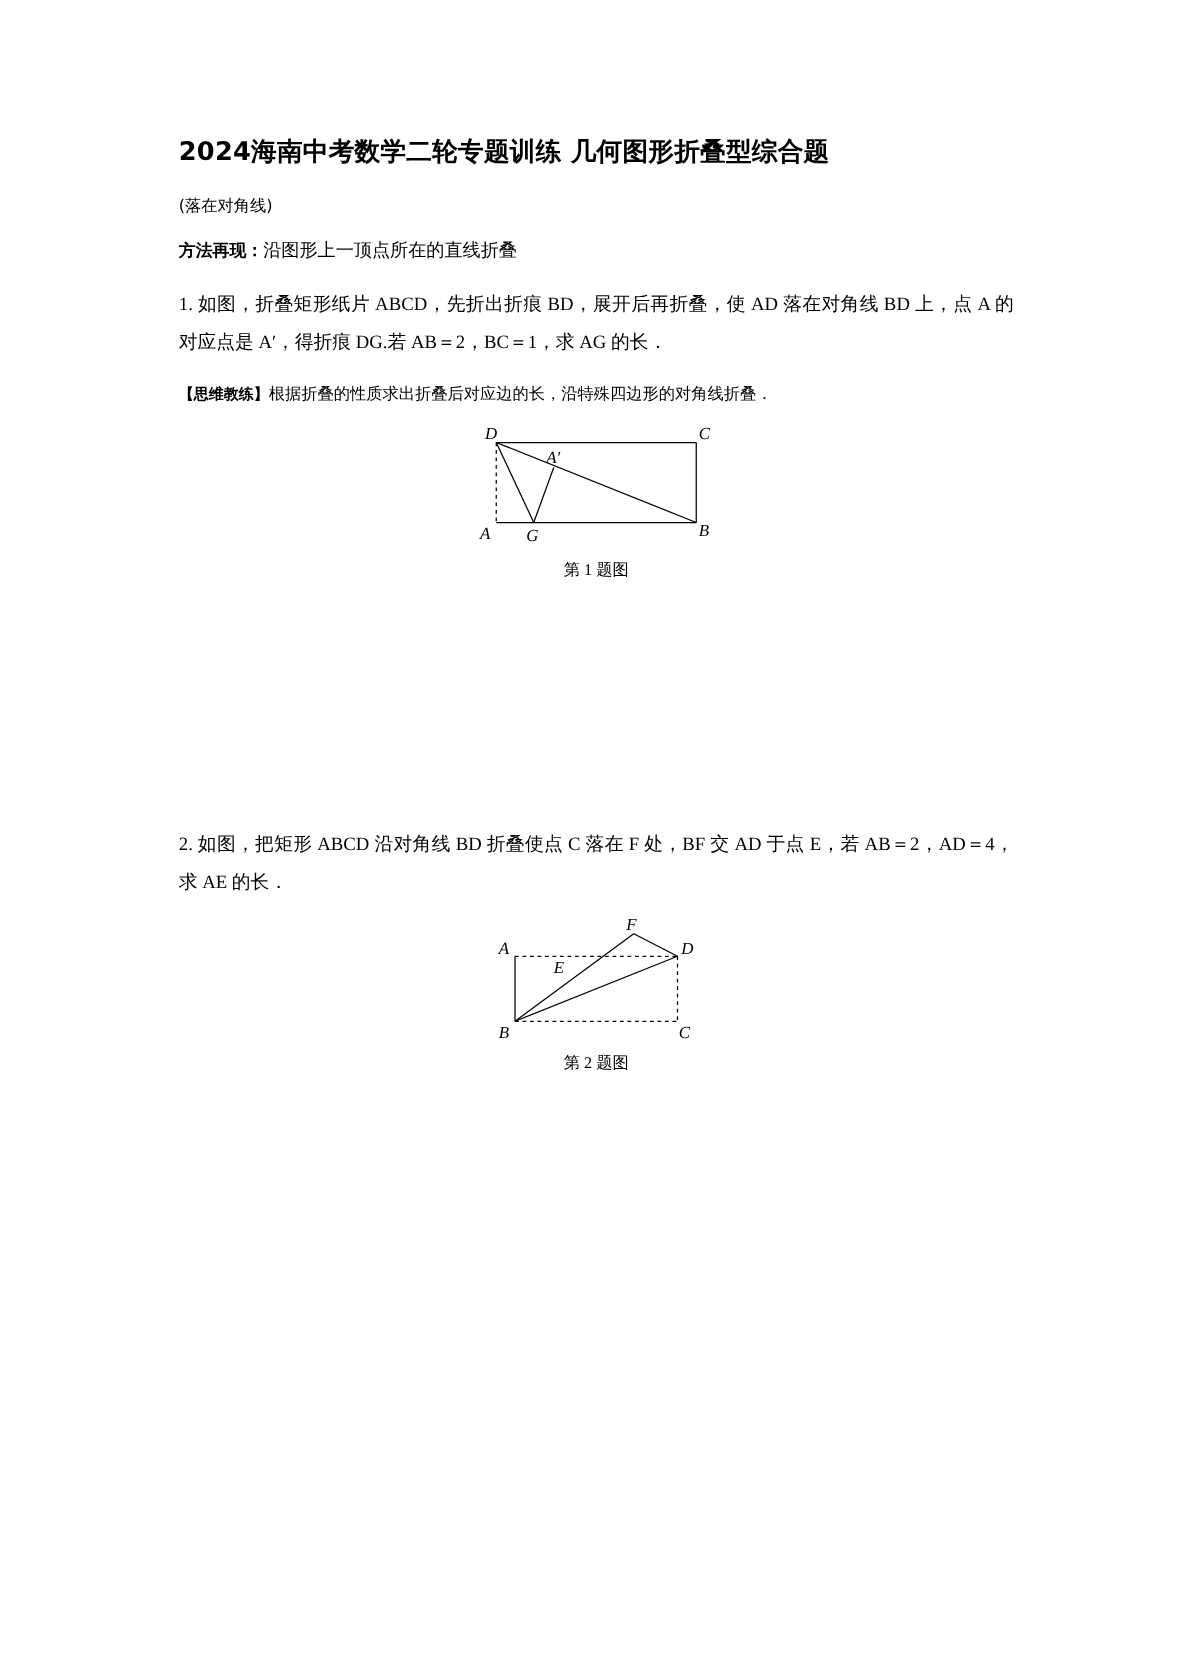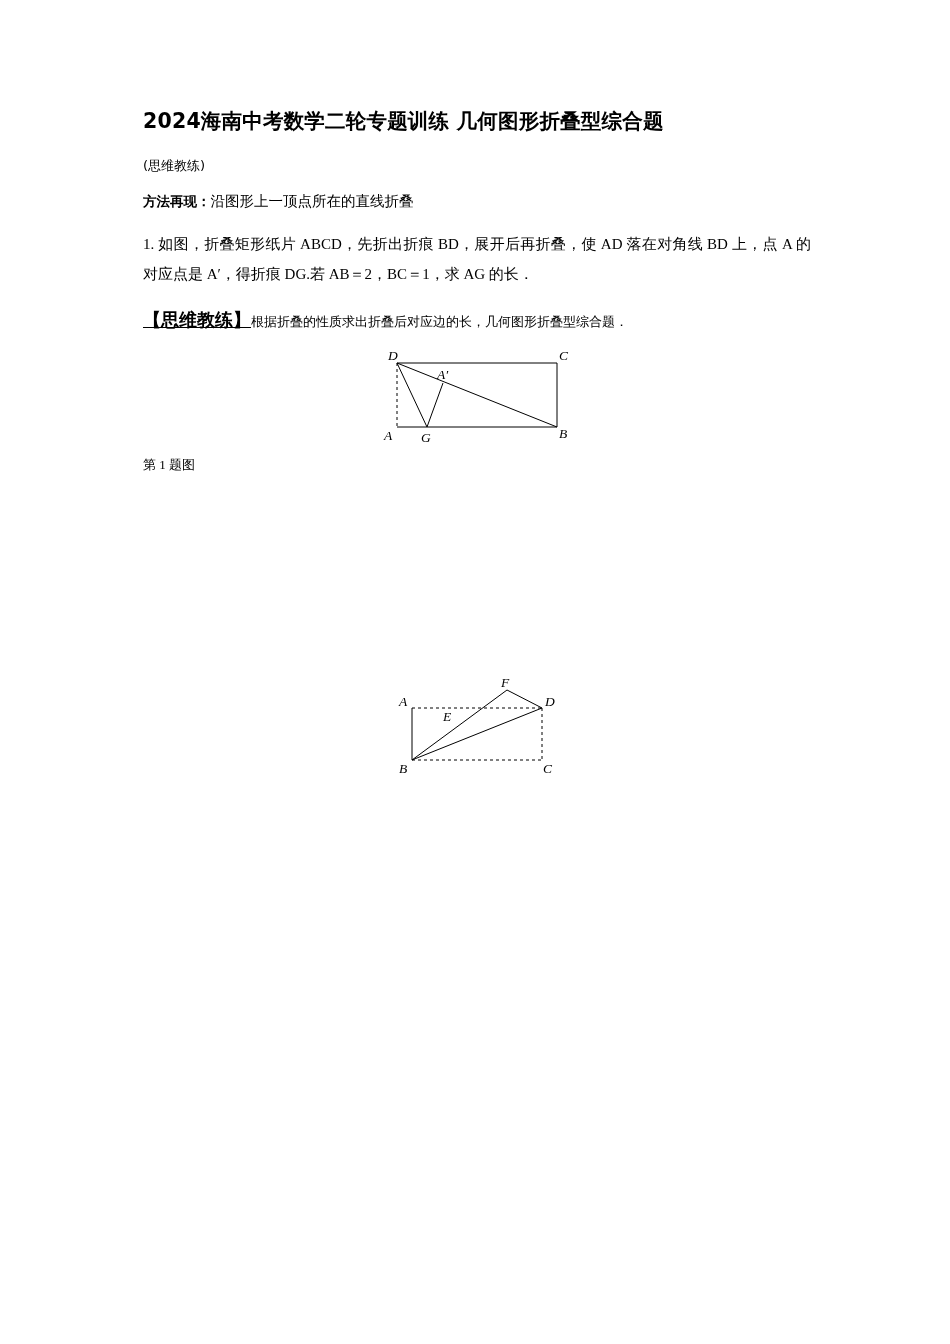--- a/index.html
+++ b/index.html
@@ -60,63 +60,62 @@
     text-align: justify;
   }
   .hint {
     font-size: 13px;
     line-height: 1.9;
     margin: 0 0 6px 0;
   }
   .hint .bold-label {
     font-family: "DejaVu Sans", sans-serif;
     font-weight: bold;
-    font-size: 18px;
-    text-decoration: underline;
+    font-size: 12px;
   }
   .figure-wrap {
     width: 100%;
     text-align: center;
     margin: 8px 0 0 0;
   }
   .fig-caption {
     font-size: 13px;
-    text-align: left;
+    text-align: center;
     margin-top: 6px;
   }
   .spacer-1 { height: 196px; }
   svg { display: block; margin: 0 auto; }
   .lbl {
     font-family: "Liberation Serif", serif;
     font-style: italic;
     font-size: 13.5px;
     fill: #000;
   }
 </style>
 </head>
 <body>
 
 <div class="page">
   <div class="content">
 
     <h1 class="doc-title">2024海南中考数学二轮专题训练 几何图形折叠型综合题</h1>
 
-    <div class="subtitle">(思维教练)</div>
+    <div class="subtitle">(落在对角线)</div>
 
     <div class="method-line">
       <span class="bold-label">方法再现：</span><span>沿图形上一顶点所在的直线折叠</span>
     </div>
 
     <div class="prob">
       <span>1.</span>
       <span>如图，折叠矩形纸片 ABCD，先折出折痕 BD，展开后再折叠，使 AD 落在对角线 BD 上，点 A 的对应点是 A′，得折痕 DG.若 AB＝2，BC＝1，求 AG 的长．</span>
     </div>
 
     <div class="hint">
-      <span class="bold-label">【思维教练】</span><span>根据折叠的性质求出折叠后对应边的长，几何图形折叠型综合题．</span>
+      <span class="bold-label">【思维教练】</span><span>根据折叠的性质求出折叠后对应边的长，沿特殊四边形的对角线折叠．</span>
     </div>
 
     <div class="figure-wrap">
       <svg width="240" height="105" viewBox="0 0 240 105">
 
         <line x1="40" y1="18" x2="200" y2="18" stroke="#000" stroke-width="1"></line>
         <line x1="200" y1="18" x2="200" y2="82" stroke="#000" stroke-width="1"></line>
         <line x1="40" y1="82" x2="200" y2="82" stroke="#000" stroke-width="1"></line>
 
         <line x1="40" y1="18" x2="40" y2="82" stroke="#000" stroke-width="1" stroke-dasharray="3,3"></line>
@@ -132,20 +131,24 @@
         <text class="lbl" x="27" y="95">A</text>
         <text class="lbl" x="64" y="97">G</text>
         <text class="lbl" x="202" y="93">B</text>
       </svg>
       <div class="fig-caption">第 1 题图</div>
     </div>
 
     <div class="spacer-1"></div>
 
 
+    <div class="prob">
+      <span>2.</span>
+      <span>如图，把矩形 ABCD 沿对角线 BD 折叠使点 C 落在 F 处，BF 交 AD 于点 E，若 AB＝2，AD＝4，求 AE 的长．</span>
+    </div>
 
 
     <div class="figure-wrap">
       <svg width="220" height="100" viewBox="0 0 220 100">
 
         <line x1="45" y1="30" x2="45" y2="82" stroke="#000" stroke-width="1"></line>
         <line x1="45" y1="30" x2="175" y2="30" stroke="#000" stroke-width="1" stroke-dasharray="3,3"></line>
         <line x1="175" y1="30" x2="175" y2="82" stroke="#000" stroke-width="1" stroke-dasharray="3,3"></line>
         <line x1="45" y1="82" x2="175" y2="82" stroke="#000" stroke-width="1" stroke-dasharray="3,3"></line>
 
@@ -154,16 +157,17 @@
         <line x1="45" y1="82" x2="140" y2="12" stroke="#000" stroke-width="1"></line>
 
         <line x1="140" y1="12" x2="175" y2="30" stroke="#000" stroke-width="1"></line>
         <text class="lbl" x="134" y="9">F</text>
         <text class="lbl" x="32" y="28">A</text>
         <text class="lbl" x="76" y="43">E</text>
         <text class="lbl" x="178" y="28">D</text>
         <text class="lbl" x="32" y="95">B</text>
         <text class="lbl" x="176" y="95">C</text>
       </svg>
+      <div class="fig-caption">第 2 题图</div>
     </div>
 
   </div>
 </div>
 
 </body></html>

